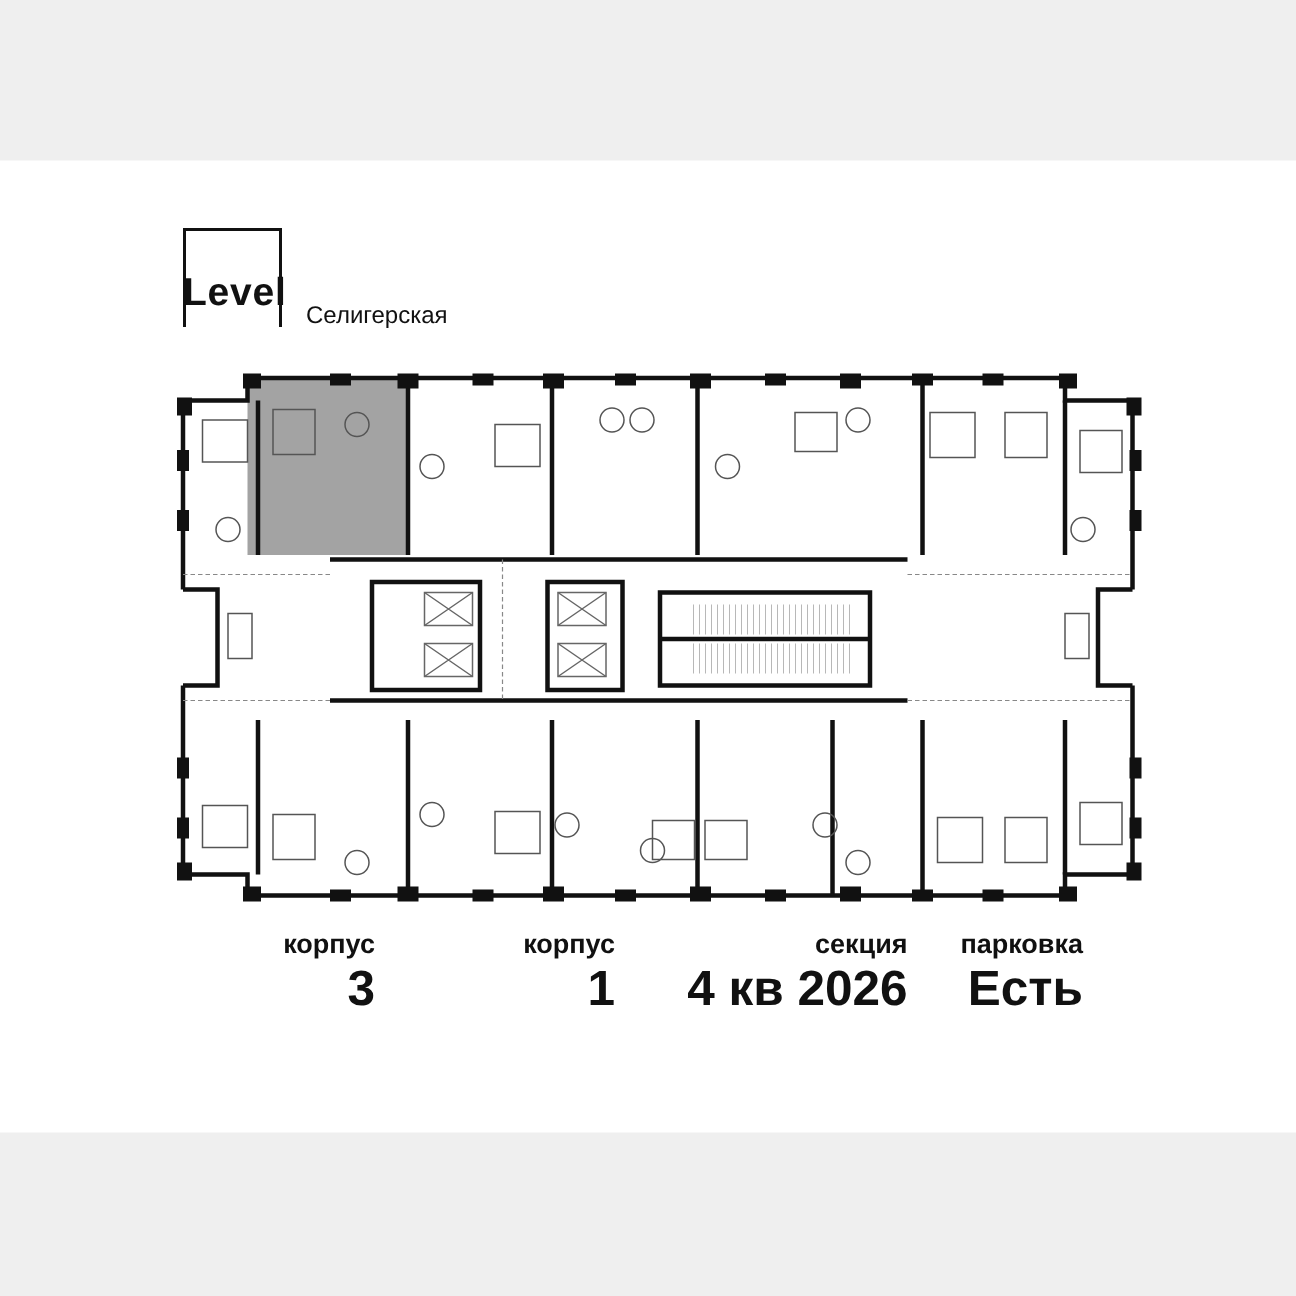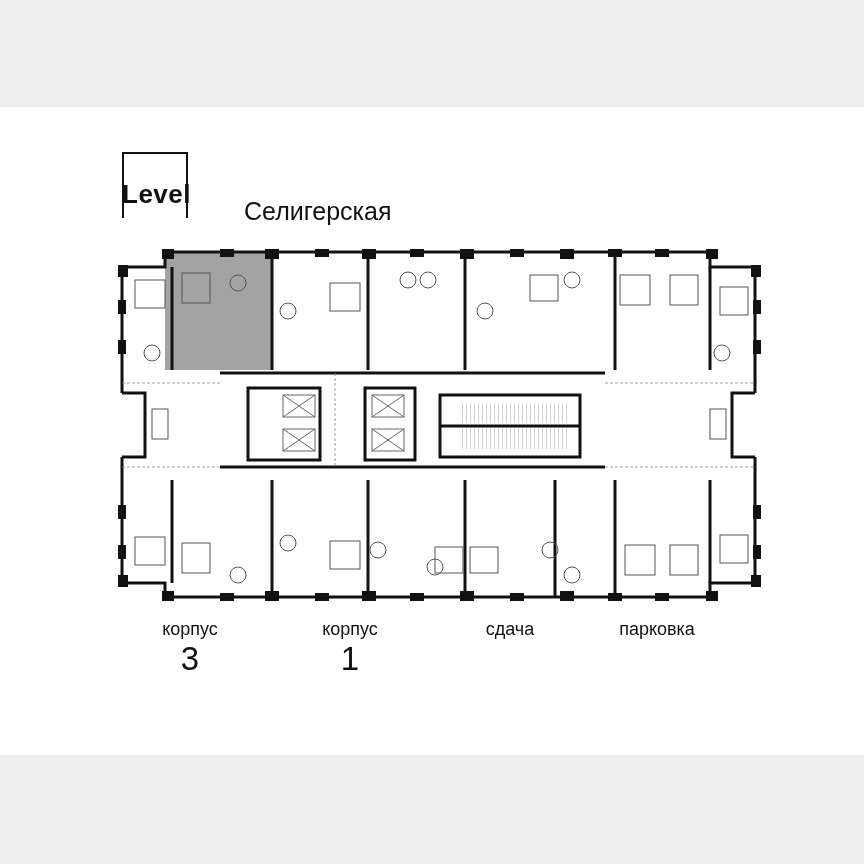--- a/index.html
+++ b/index.html
@@ -3,23 +3,23 @@
 <meta charset="utf-8">
 <style>
   html, body { margin:0; padding:0; }
   body { width:864px; height:864px; background:#efefef; position:relative; overflow:hidden;
          font-family:"Liberation Sans", "DejaVu Sans", sans-serif; color:#111; }
   .panel { position:absolute; left:0; top:107px; width:864px; height:648px; background:#fff; }
   .logo { position:absolute; left:122px; top:152px; }
   .logo-frame { position:absolute; left:0; top:0; width:66px; height:66px;
                 border-top:2.5px solid #111; border-right:2.5px solid #111; border-left:2.5px solid #111; border-bottom:none; box-sizing:border-box; }
   .logo-word { position:absolute; left:0; top:27px; font-size:26px; font-weight:bold; letter-spacing:0.5px; line-height:30px; }
-  .logo-sub { position:absolute; left:82px; top:44px; font-size:25px; line-height:30px; white-space:nowrap;margin-left:40px; }
+  .logo-sub { position:absolute; left:82px; top:44px; font-size:16px; line-height:30px; white-space:nowrap; }
   .plan { position:absolute; left:110px; top:245px; }
-  .info { position:absolute; top:618px; text-align:center; }
+  .info { position:absolute; top:618px; text-align:right;font-weight:bold; }
   .info .lbl { font-size:18px; line-height:22px; }
   .info .val { font-size:33px; line-height:38px; }
 </style>
 </head>
 <body>
 
 <div class="panel"></div>
 
 <div class="logo">
   <div class="logo-frame"></div>
@@ -170,17 +170,19 @@
 
 <div class="info" style="left:130px; width:120px;">
   <div class="lbl">корпус</div>
   <div class="val">3</div>
 </div>
 <div class="info" style="left:290px; width:120px;">
   <div class="lbl">корпус</div>
   <div class="val">1</div>
 </div>
 <div class="info" style="left:415px; width:190px;">
-  <div class="lbl">сдача</div>
+  <div class="lbl">секция</div>
+  <div class="val">4 кв 2026</div>
 </div>
 <div class="info" style="left:592px; width:130px;">
   <div class="lbl">парковка</div>
+  <div class="val">Есть</div>
 </div>
 
 </body></html>

